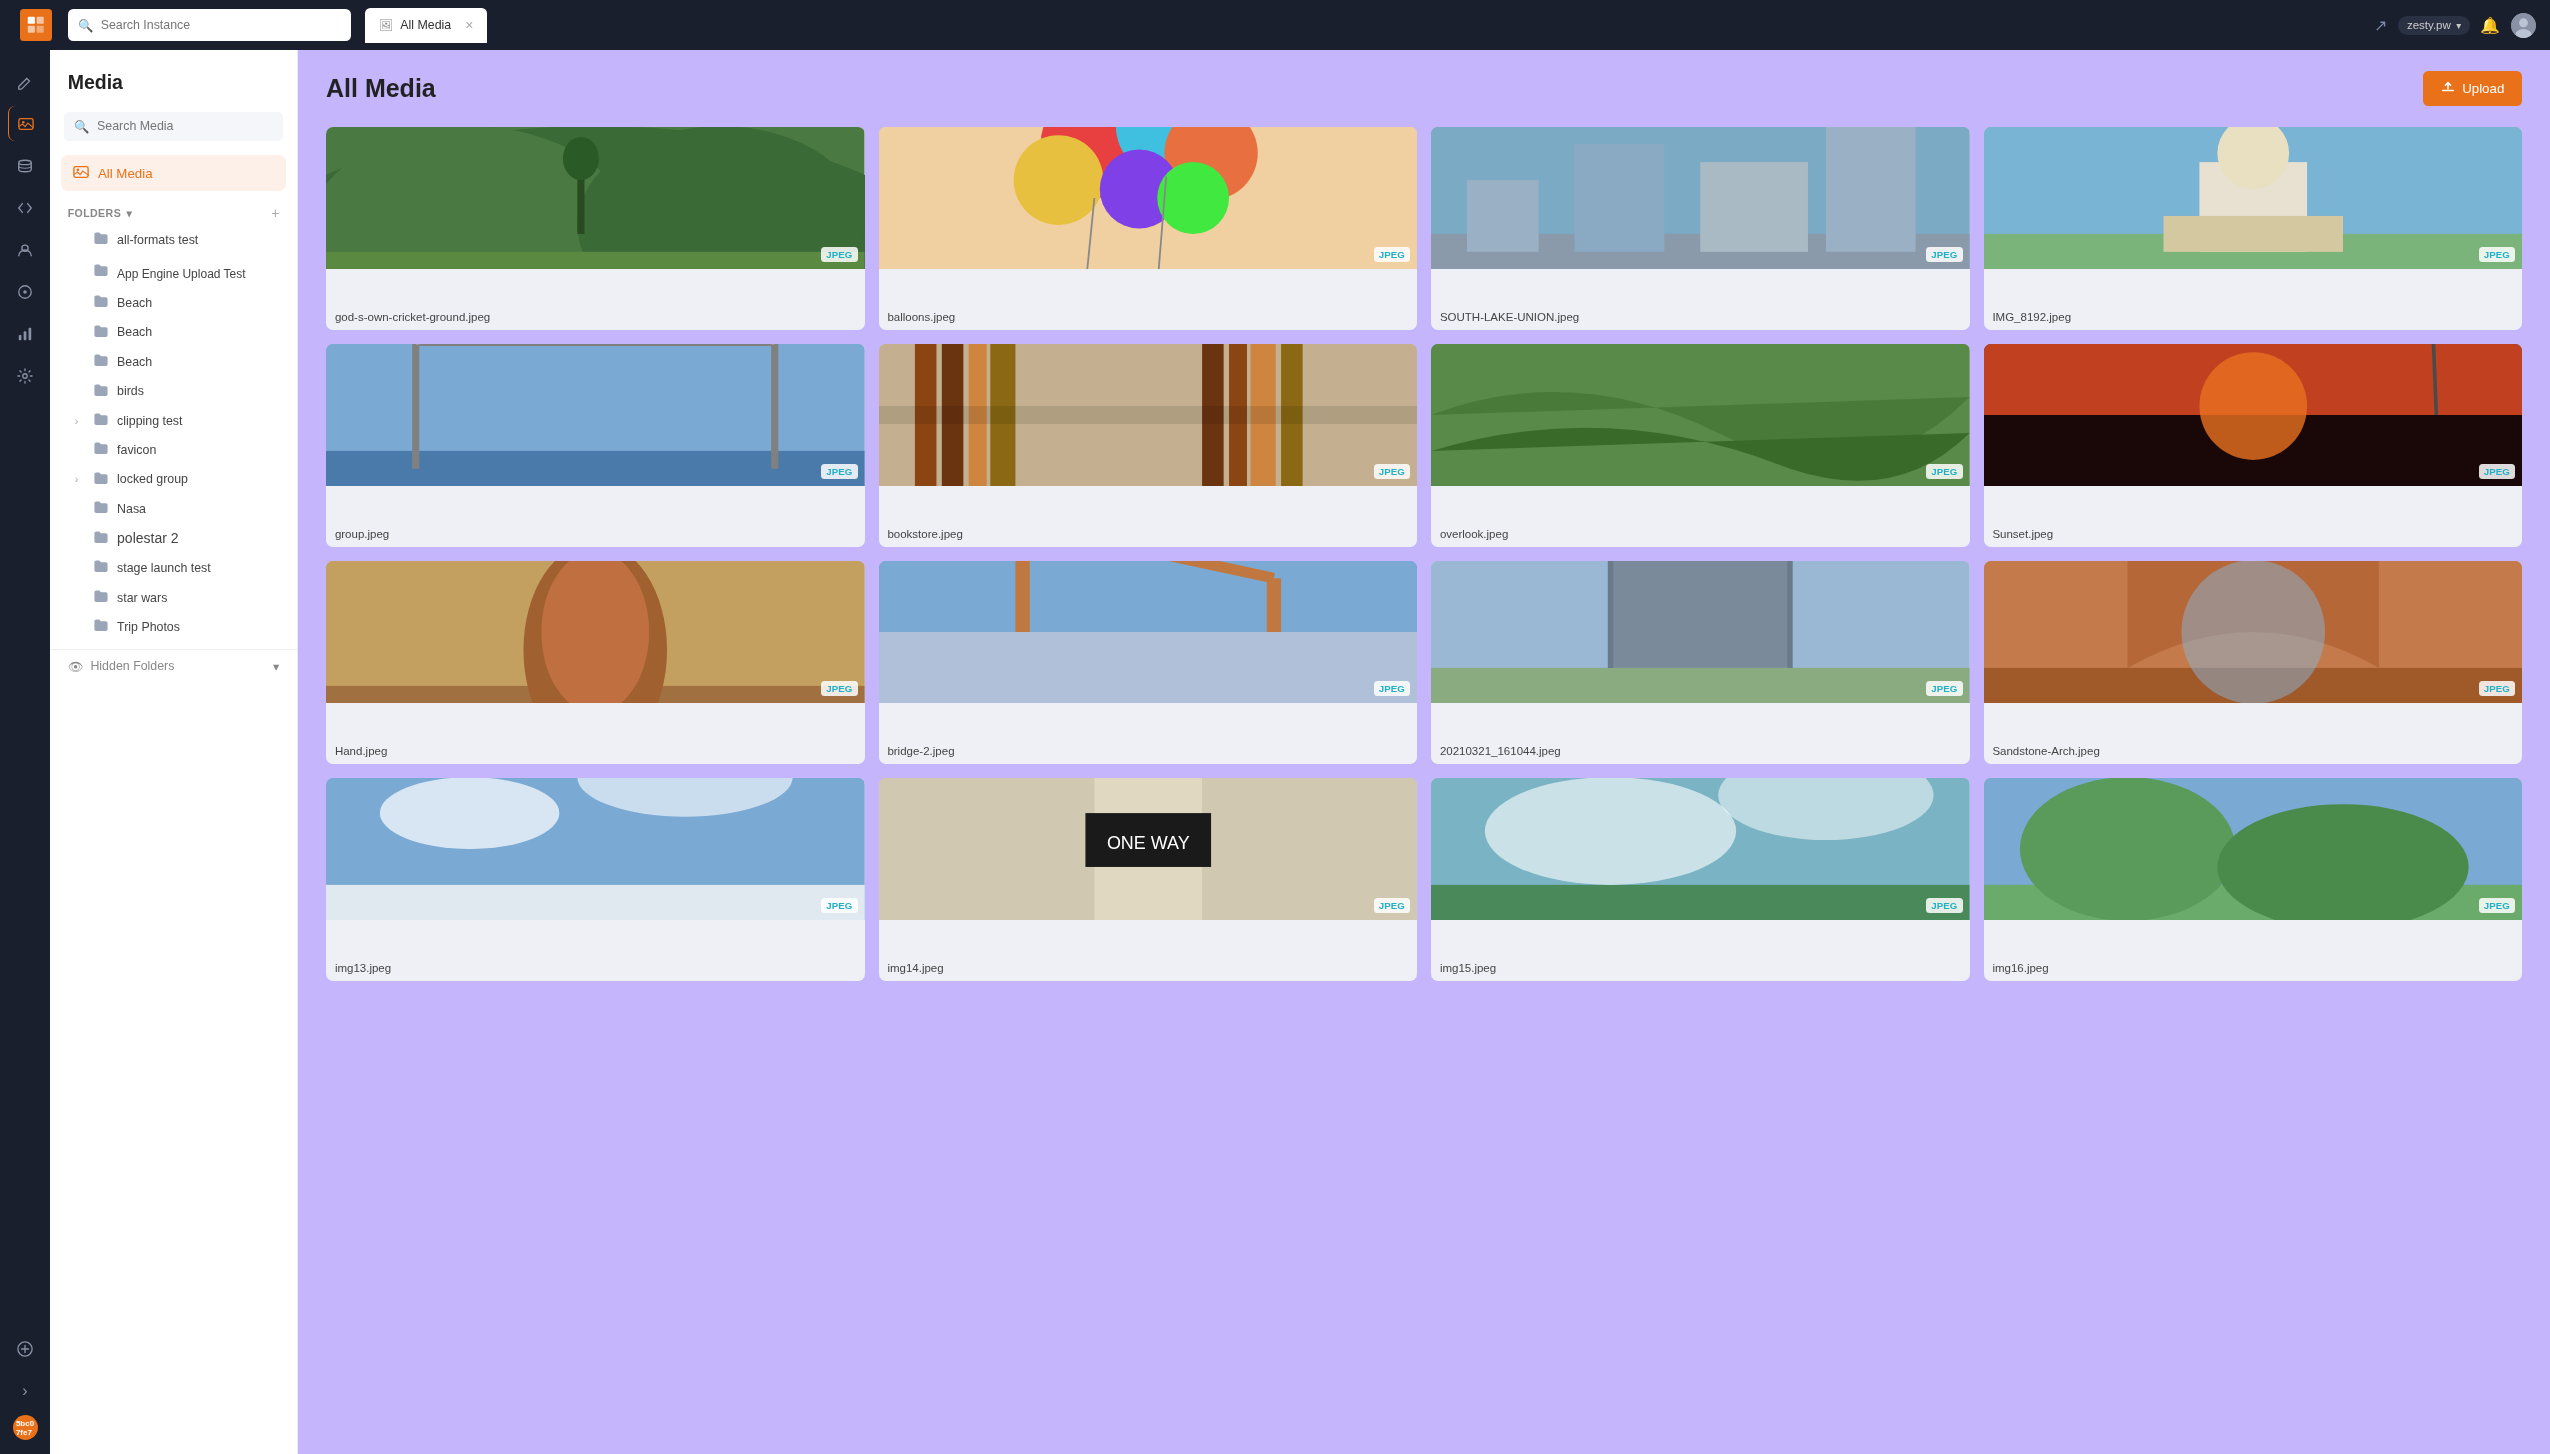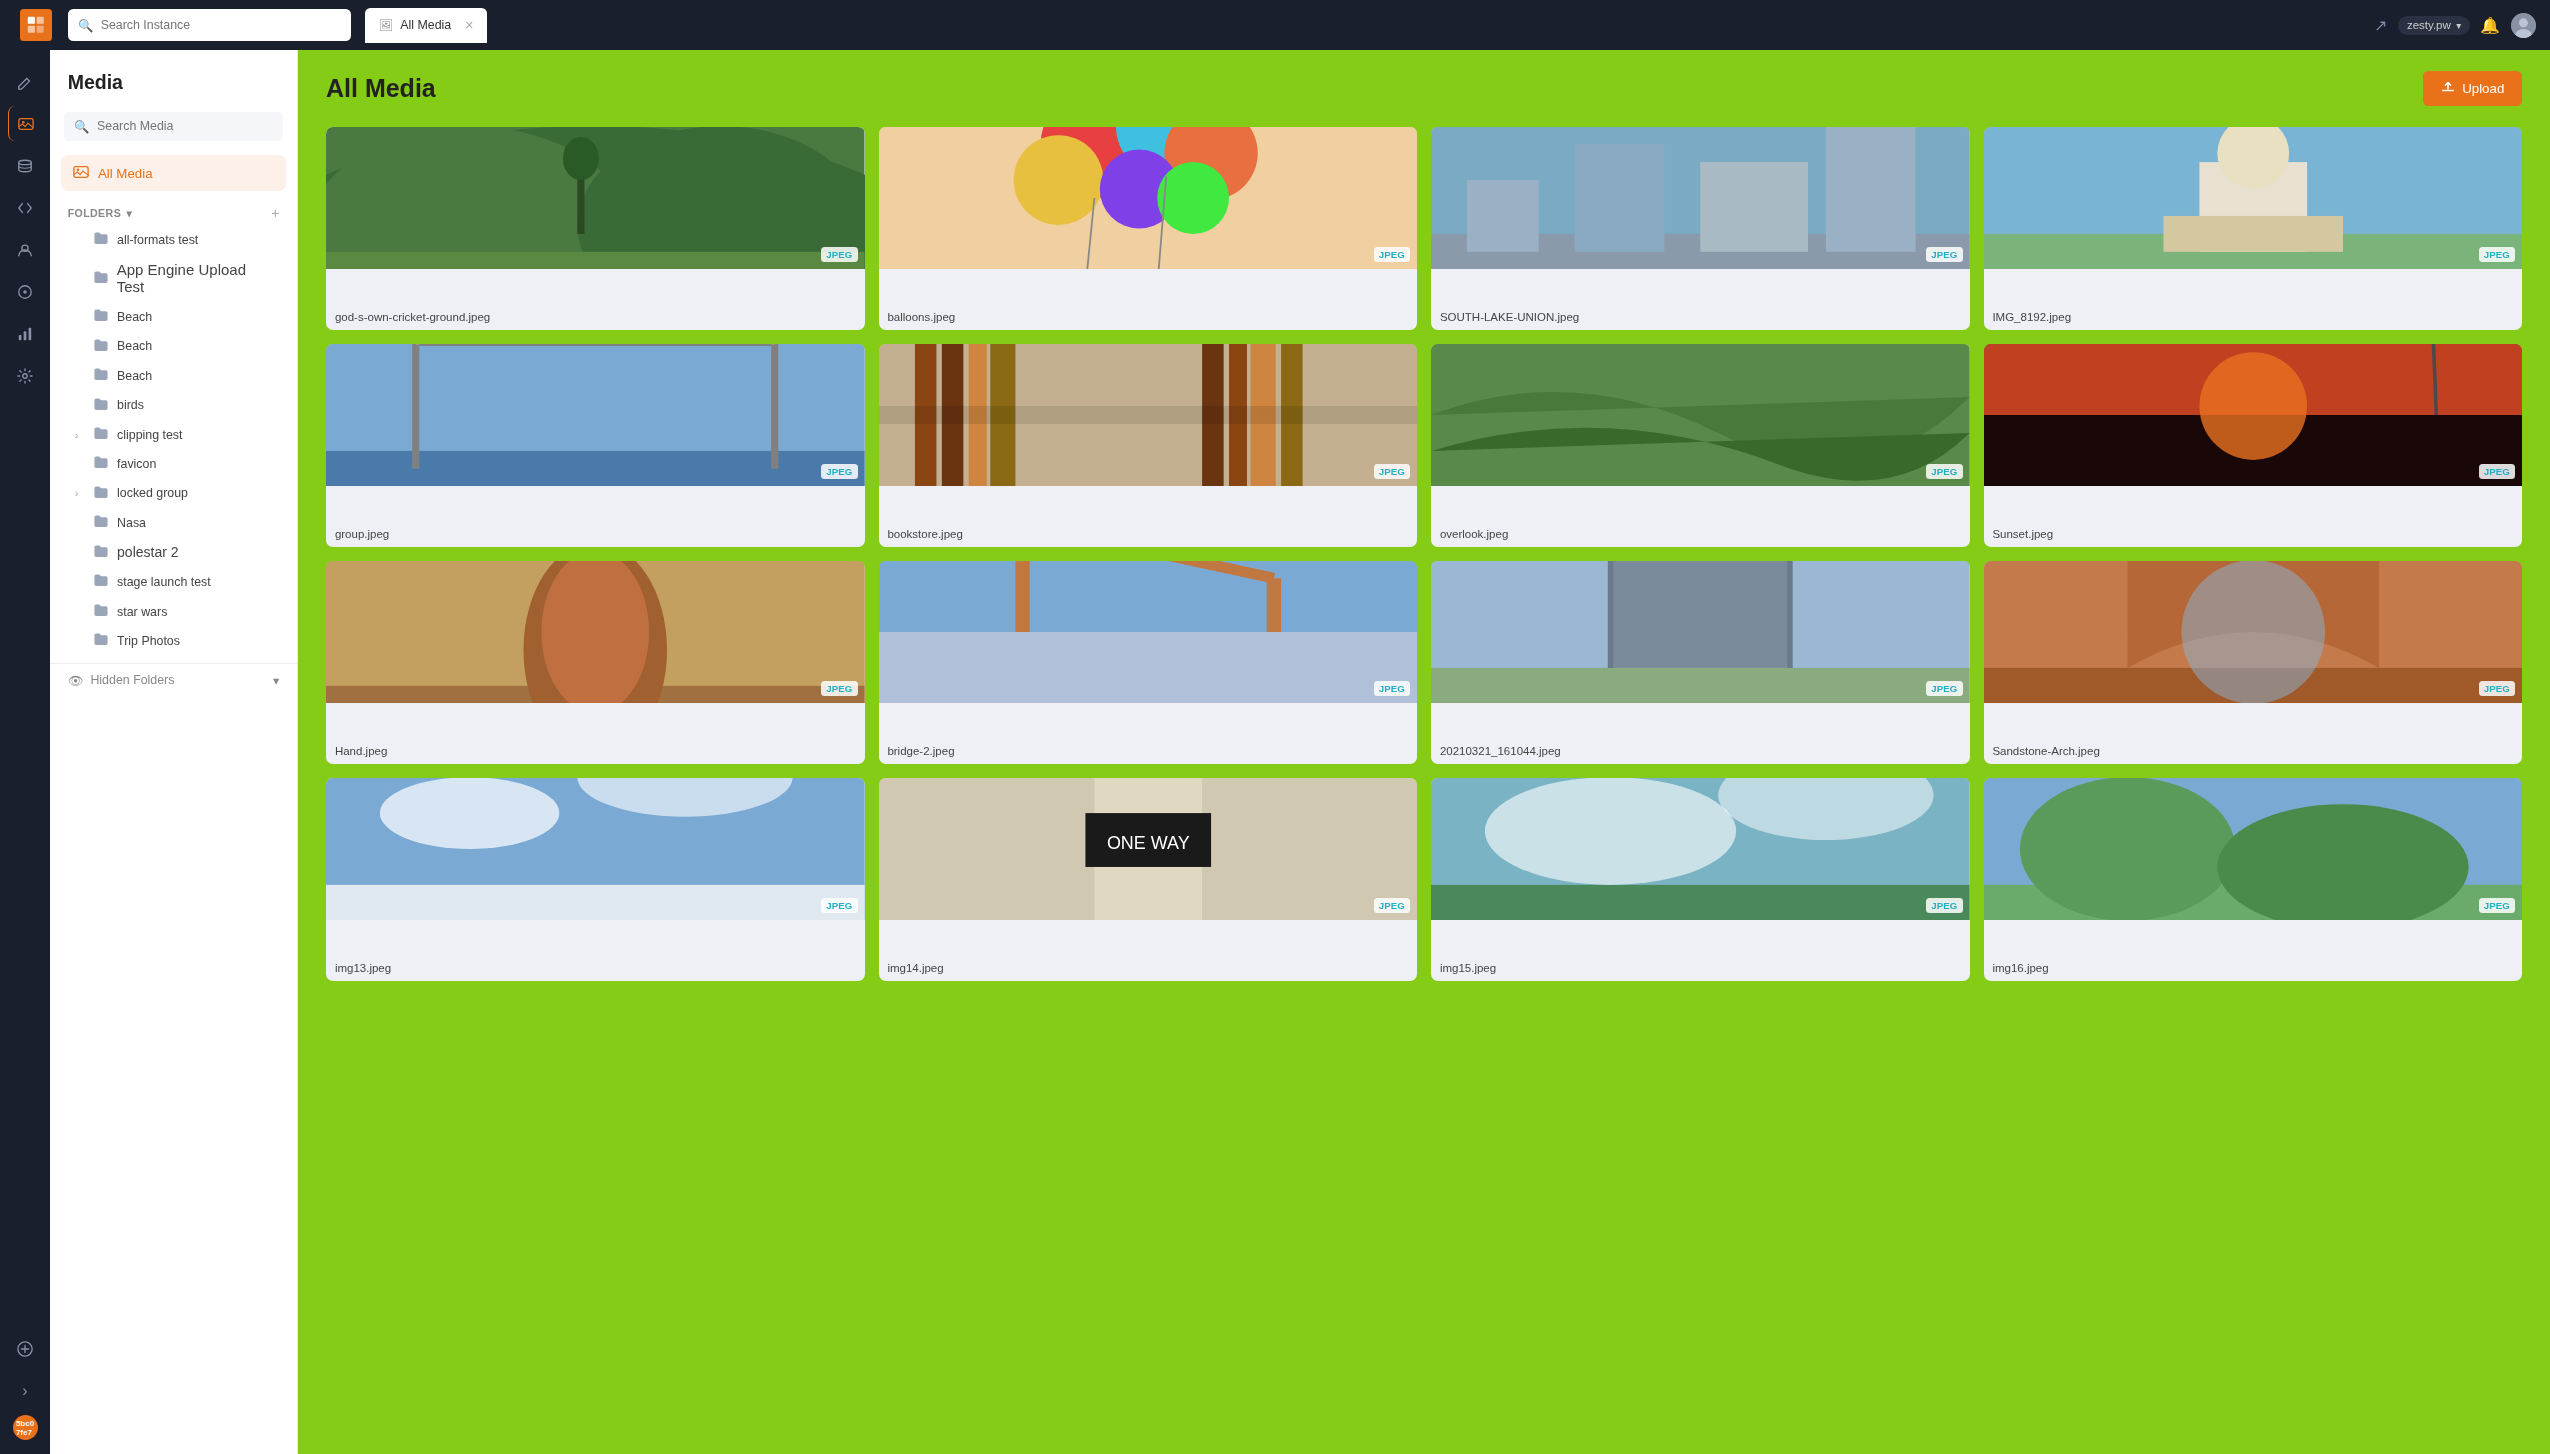--- a/index.html
+++ b/index.html
@@ -34,21 +34,21 @@
     .icon-btn {
       width: 35px; height: 35px; display: flex; align-items: center; justify-content: center;
       border-radius: 7px; cursor: pointer; color: #8892a4; font-size: 16px; border: none; background: none;
     }
     .icon-btn.active { color: #e8711a; border-left: 1.8px solid #e8711a; }
     .icon-btn-bottom { margin-top: auto; }
     .orange-dot { width: 25px; height: 25px; background: #e8711a; border-radius: 50%; display: flex; align-items: center; justify-content: center; color: #fff; font-size: 9.7px; font-weight: bold; }
 
     
     .app-body {
-      display: flex; position: fixed; top: 50px; left: 50px; right: 0; bottom: 0; background: #84cc16;
+      display: flex; position: fixed; top: 50px; left: 50px; right: 0; bottom: 0; background: #c4b5fd;
     }
 
     
     .sidebar {
       width: 248px; background: #fff; border-right: 0.9px solid #e8eaed; display: flex; flex-direction: column;
       overflow-y: auto; flex-shrink: 0;
     }
     .sidebar-header { padding: 21px 17.7px 10.6px; }
     .sidebar-title { font-size: 19.5px; font-weight: 600; color: #222; }
     .sidebar-search {
@@ -240,21 +240,21 @@
     </span>
     <span style="font-size:12.4px;color:#444;">all-formats test</span>
   </div>
         <div class="folder-item">
     <span style="width:10.6px;display:inline-block;"></span>
     <span>
       <svg width="14" height="12.4" viewBox="0 0 16 14" fill="none">
         <path d="M0.5 2.5C0.5 1.4 1.4 0.5 2.5 0.5H6L8 2.5H13.5C14.6 2.5 15.5 3.4 15.5 4.5V11.5C15.5 12.6 14.6 13.5 13.5 13.5H2.5C1.4 13.5 0.5 12.6 0.5 11.5V2.5Z" fill="#9aa5b8"></path>
       </svg>
     </span>
-    <span style="font-size:15px;color:#444;">App Engine Upload Test</span>
+    <span style="font-size:12px;color:#444;margin-top:6px;">App Engine Upload Test</span>
   </div>
         <div class="folder-item">
     <span style="width:10.6px;display:inline-block;"></span>
     <span>
       <svg width="14" height="12.4" viewBox="0 0 16 14" fill="none">
         <path d="M0.5 2.5C0.5 1.4 1.4 0.5 2.5 0.5H6L8 2.5H13.5C14.6 2.5 15.5 3.4 15.5 4.5V11.5C15.5 12.6 14.6 13.5 13.5 13.5H2.5C1.4 13.5 0.5 12.6 0.5 11.5V2.5Z" fill="#9aa5b8"></path>
       </svg>
     </span>
     <span style="font-size:12.4px;color:#444;">Beach</span>
   </div>

